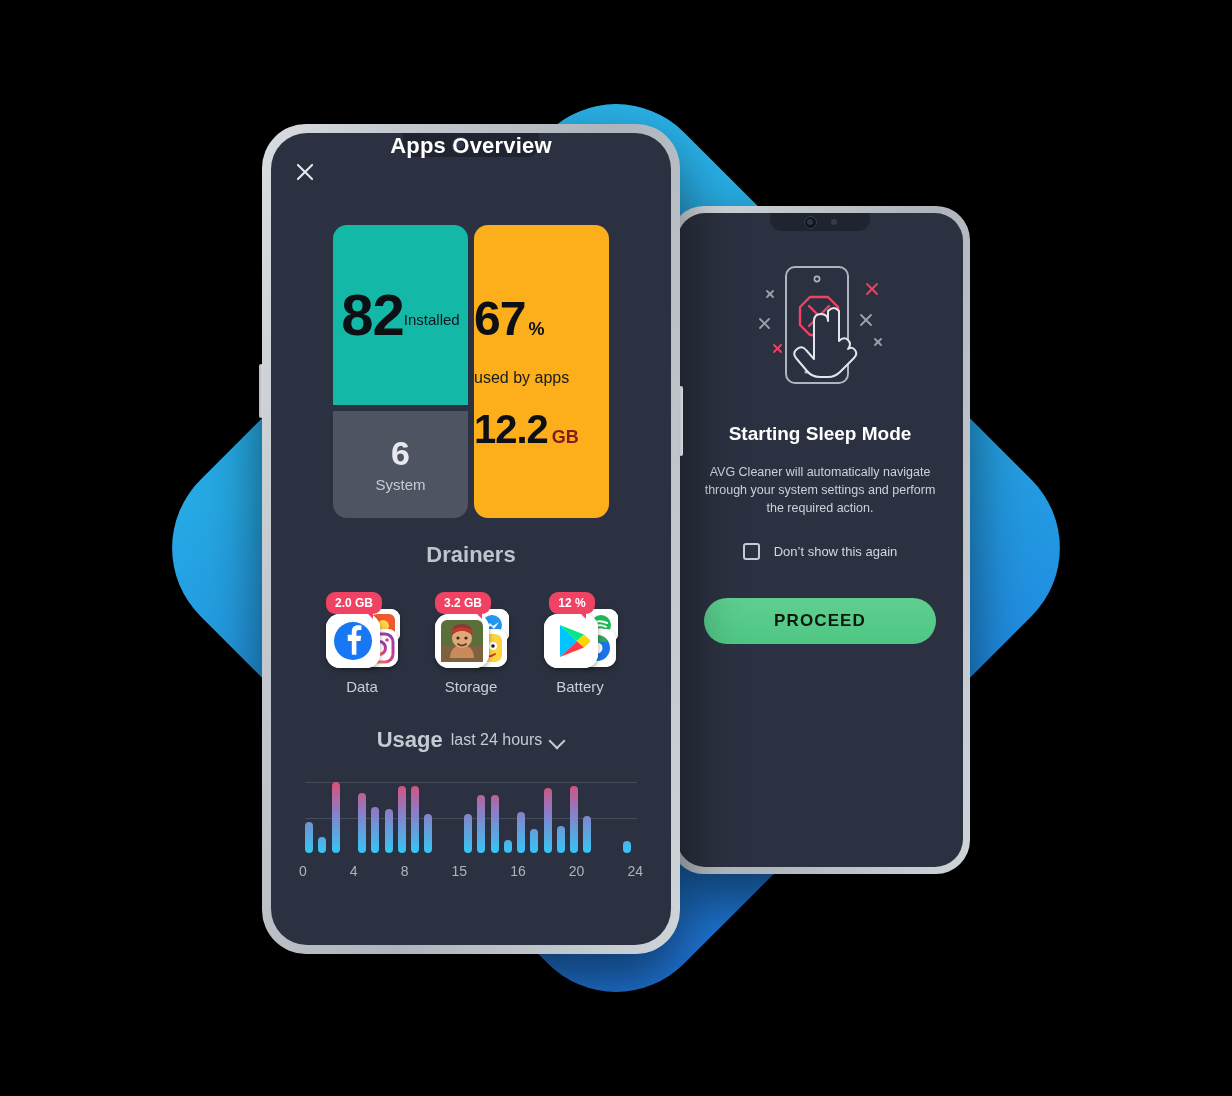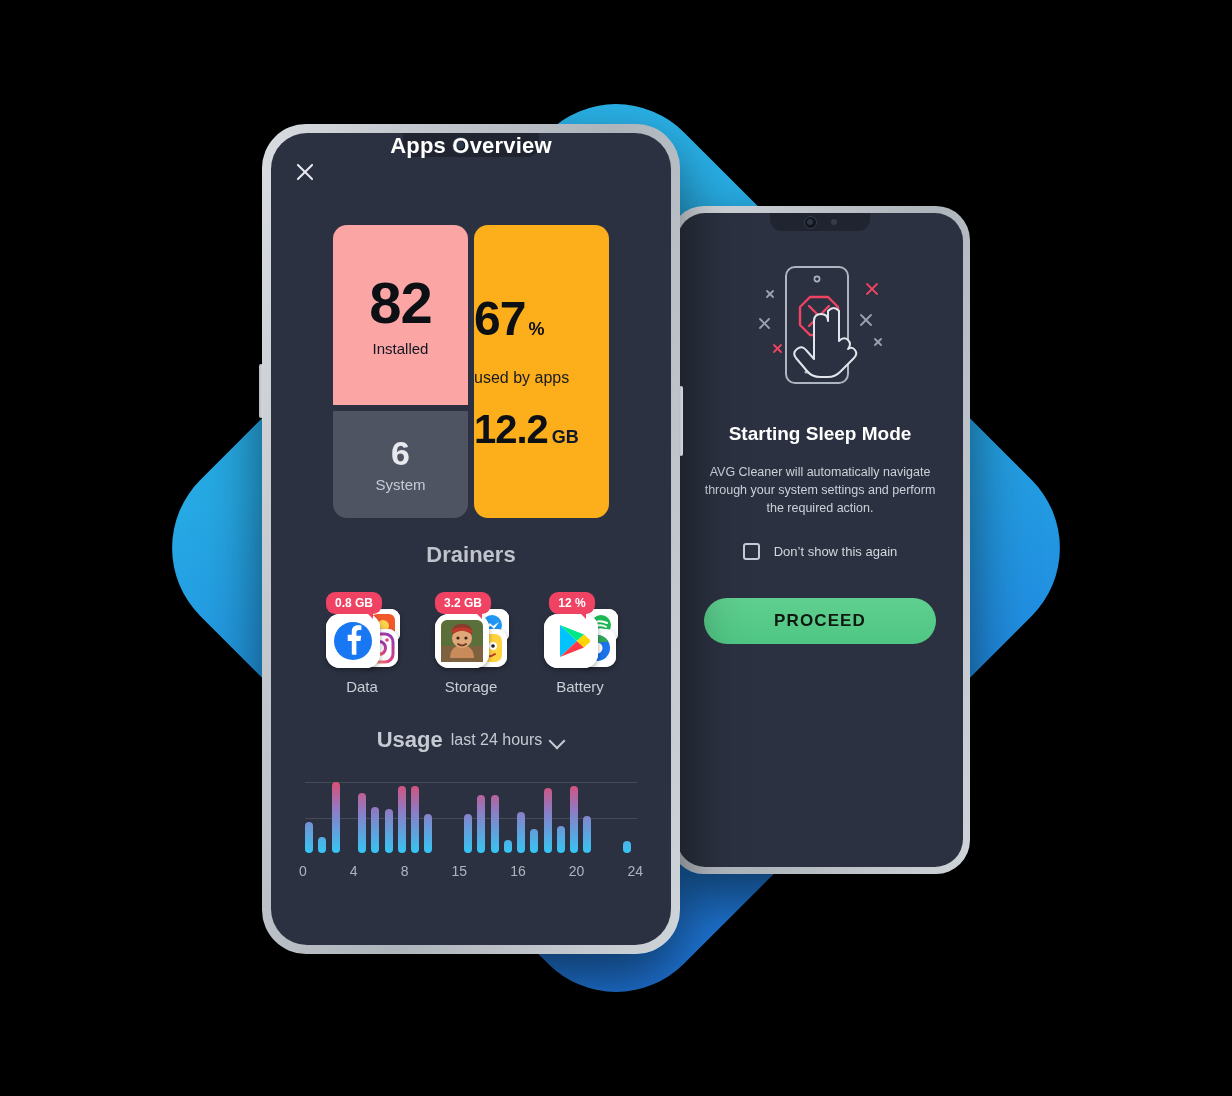--- a/index.html
+++ b/index.html
@@ -79,22 +79,22 @@
   }
   .close-icon:before{ transform:rotate(45deg); }
   .close-icon:after{ transform:rotate(-45deg); }
 
   .cards{
     display:flex; gap:6px;
     margin:14px 62px 0 62px;
   }
   .cards-left{ display:flex; flex-direction:column; gap:6px; width:146px; }
   .card-installed{
-    background:#fca5a5; border-radius:14px 14px 0 0;
-    height:180px; display:flex; flex-direction:column;
+    background:#14b8a6; border-radius:14px 14px 0 0;
+    height:180px; display:flex; flex-direction:row;
     align-items:center; justify-content:center;
   }
   .card-installed .big{ font-size:58px; font-weight:bold; color:#0c0f14; line-height:1; letter-spacing:-1px;}
   .card-installed .lab{ font-size:15px; color:#111620; margin-top:8px; }
   .card-system{
     background:#4e5462; border-radius:0 0 14px 14px;
     height:107px; display:flex; flex-direction:column;
     align-items:center; justify-content:center;
   }
   .card-system .big{ font-size:34px; font-weight:bold; color:#e7e9ee; line-height:1; }
@@ -104,21 +104,21 @@
     background:#fcaf1b; border-radius:14px;
     width:146px; display:flex; flex-direction:column;
     align-items:flex-start; justify-content:center; gap:0;
   }
   .pct-row{ display:flex; align-items:baseline; justify-content:center; }
   .pct-row .big{ font-size:48px; font-weight:bold; color:#0c0f14; line-height:1; letter-spacing:-1px; }
   .pct-row .unit{ font-size:18px; font-weight:bold; color:#0c0f14; margin-left:3px; }
   .card-usage .sub{ font-size:16px; color:#171a20; margin-top:26px; }
   .gb-row{ display:flex; align-items:baseline; justify-content:center; margin-top:22px; }
   .gb-row .big{ font-size:40px; font-weight:bold; color:#0c0f14; line-height:1; letter-spacing:-1px; }
-  .gb-row .unit{ font-size:18px; font-weight:bold; color:#0f172a; margin-left:4px; }
+  .gb-row .unit{ font-size:18px; font-weight:bold; color:#7f1d1d; margin-left:4px; }
 
   .sec-title{
     text-align:center; color:#bfc4cd; font-size:22px; font-weight:bold;
     margin-top:24px;
   }
 
   .drainers{
     display:flex; justify-content:space-between;
     margin:24px 42px 0 42px;
   }
@@ -287,21 +287,21 @@
             <span class="unit">GB</span>
           </div>
         </div>
       </div>
 
       <div class="sec-title">Drainers</div>
 
       <div class="drainers">
 
         <div class="drainer">
-          <div class="badge">0.8 GB</div>
+          <div class="badge">2.0 GB</div>
           <div class="iconstack">
             <div class="appicon ic-back1">
               <svg viewBox="0 0 34 34" width="34" height="34">
                   <rect width="34" height="34" fill="#fff"></rect>
                   <rect x="5" y="5" width="24" height="24" rx="6" fill="#f05a2a"></rect>
                   <circle cx="17" cy="17" r="6" fill="#ffd24d"></circle>
                 </svg>
             </div>
             <div class="appicon ic-back2">
               <svg viewBox="0 0 38 38" width="38" height="38">

